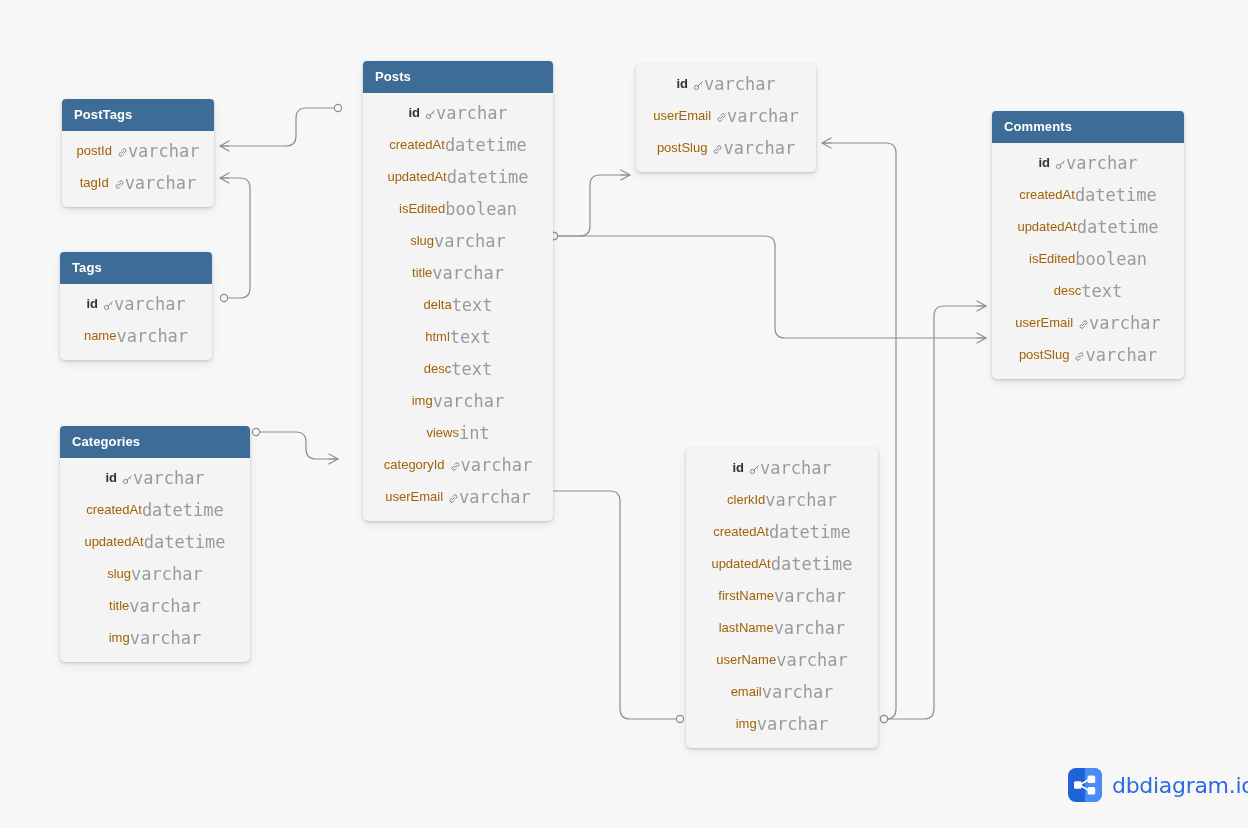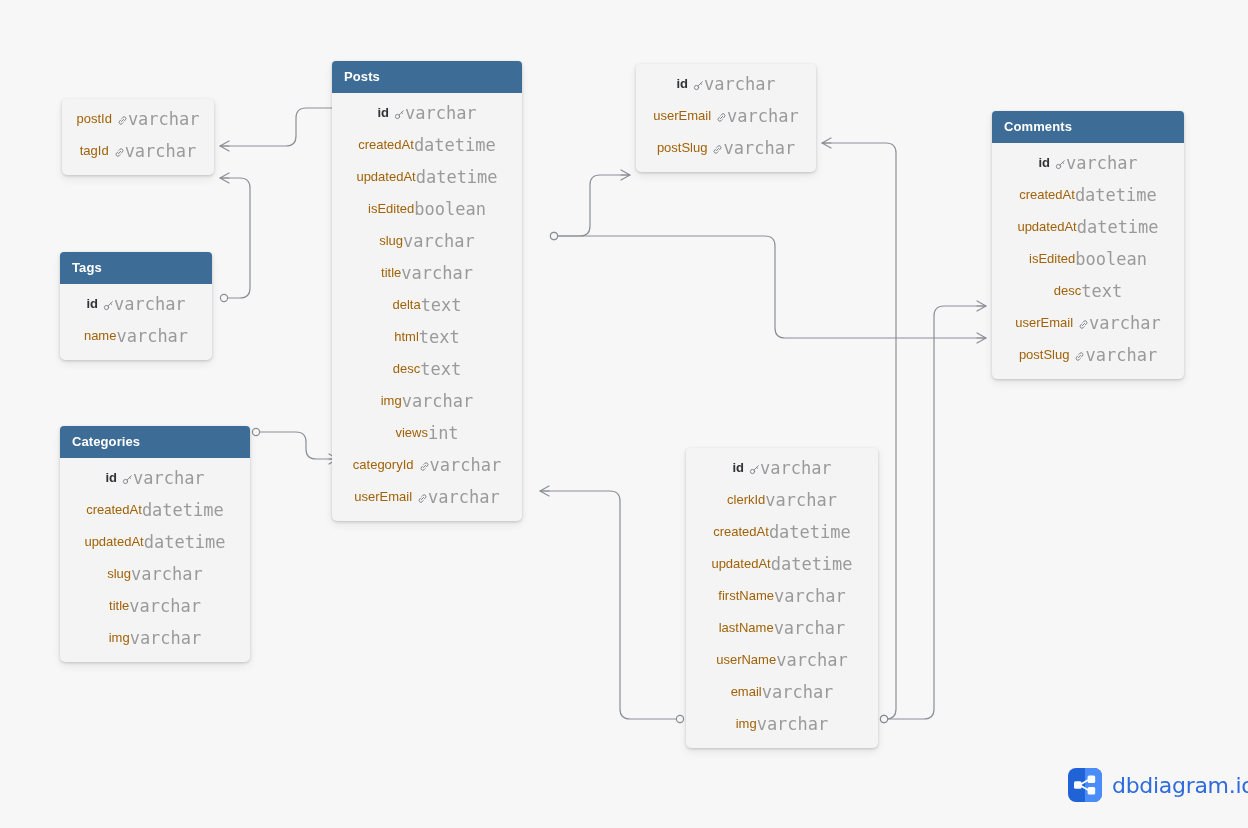--- a/index.html
+++ b/index.html
@@ -109,20 +109,21 @@
         <circle cx="884" cy="719" r="3.6" fill="#f7f7f7" stroke="#8b8f95" stroke-width="1.2"></circle>
         <path d="M 831 138 L 822 143 L 831 148 M 831 143 L 822 143" fill="none" stroke="#8b8f95" stroke-width="1.2" stroke-linecap="round" stroke-linejoin="round"></path>
       </g>
       <g>
         <path d="M 884 719 L 924 719 Q 934 719 934 709 L 934 316 Q 934 306 944 306 L 986 306" fill="none" stroke="#8b8f95" stroke-width="1.2" stroke-linejoin="round" stroke-linecap="round"></path>
         <circle cx="884" cy="719" r="3.6" fill="#f7f7f7" stroke="#8b8f95" stroke-width="1.2"></circle>
         <path d="M 977 301 L 986 306 L 977 311 M 977 306 L 986 306" fill="none" stroke="#8b8f95" stroke-width="1.2" stroke-linecap="round" stroke-linejoin="round"></path>
       </g>
     </svg>
 <div class="table" style="left: 62px; top: 99px; width: 152px;">
+      <div class="t-head">PostTags</div>
       <div class="t-body">
         <div class="t-row">
           <span class="f-name">
             <span>postId</span>
             <span class="ico">
               <svg viewBox="0 0 16 16" aria-hidden="true">
                 <g fill="none" stroke="#53585d" stroke-width="1.35" stroke-linecap="round">
                   <path d="M6.4 9.6 L9.6 6.4"></path>
                   <path d="M9.0 11.1 L7.5 12.6 a2.6 2.6 0 0 1-3.7-3.7 L5.3 7.4"></path>
                   <path d="M10.7 8.6 L12.2 7.1 a2.6 2.6 0 0 0-3.7-3.7 L7.0 4.9"></path>
@@ -218,21 +219,21 @@
           <span class="f-type">varchar</span>
         </div>
         <div class="t-row">
           <span class="f-name">
             <span>img</span>
           </span>
           <span class="f-type">varchar</span>
         </div>
       </div>
     </div>
-    <div class="table" style="left: 332px; top: 61px; width: 190px;">
+    <div class="table" style="left: 363px; top: 61px; width: 190px;">
       <div class="t-head">Posts</div>
       <div class="t-body">
         <div class="t-row">
           <span class="f-name pk">
             <span>id</span>
             <span class="ico">
               <svg viewBox="0 0 16 16" aria-hidden="true">
                 <g fill="none" stroke="#53585d" stroke-width="1.25" stroke-linecap="round">
                   <circle cx="5.1" cy="10.9" r="3.1"></circle>
                   <path d="M7.4 8.7 L13.6 2.6"></path>

